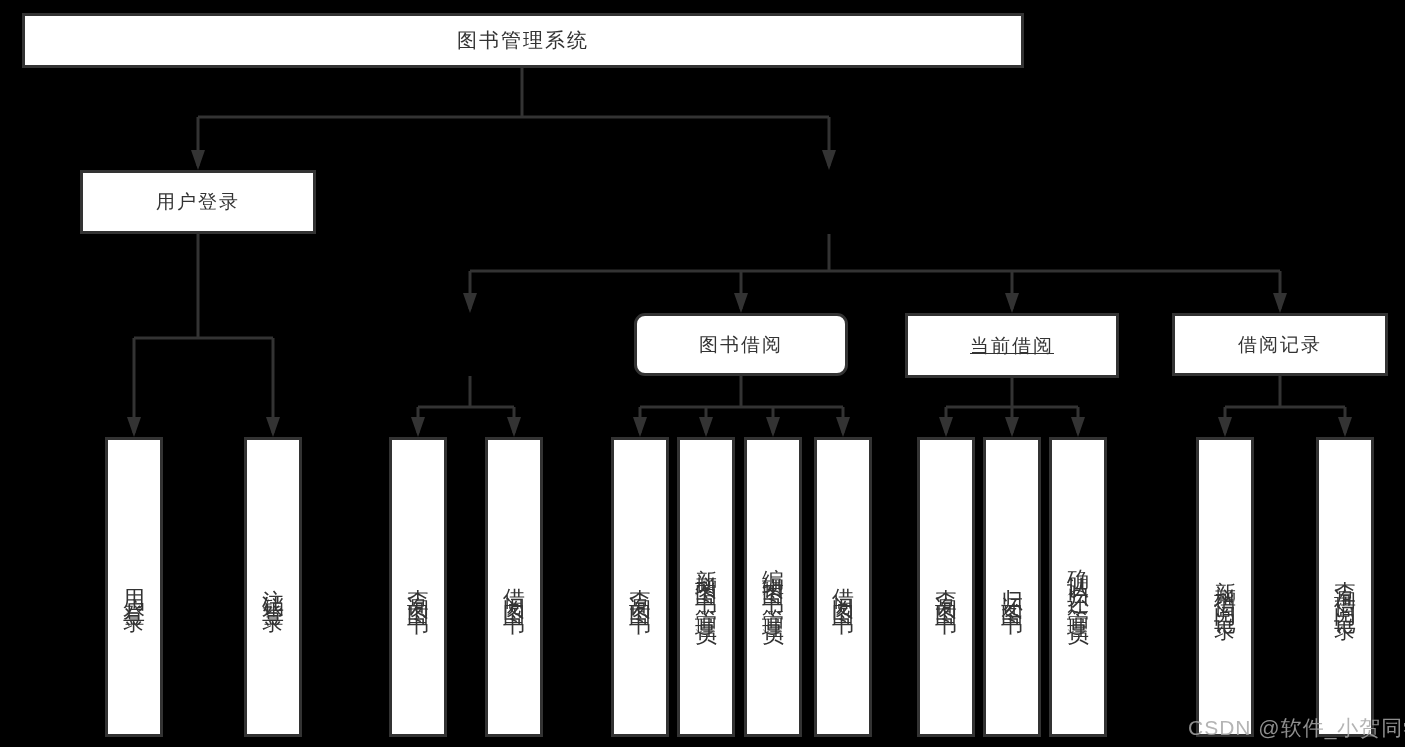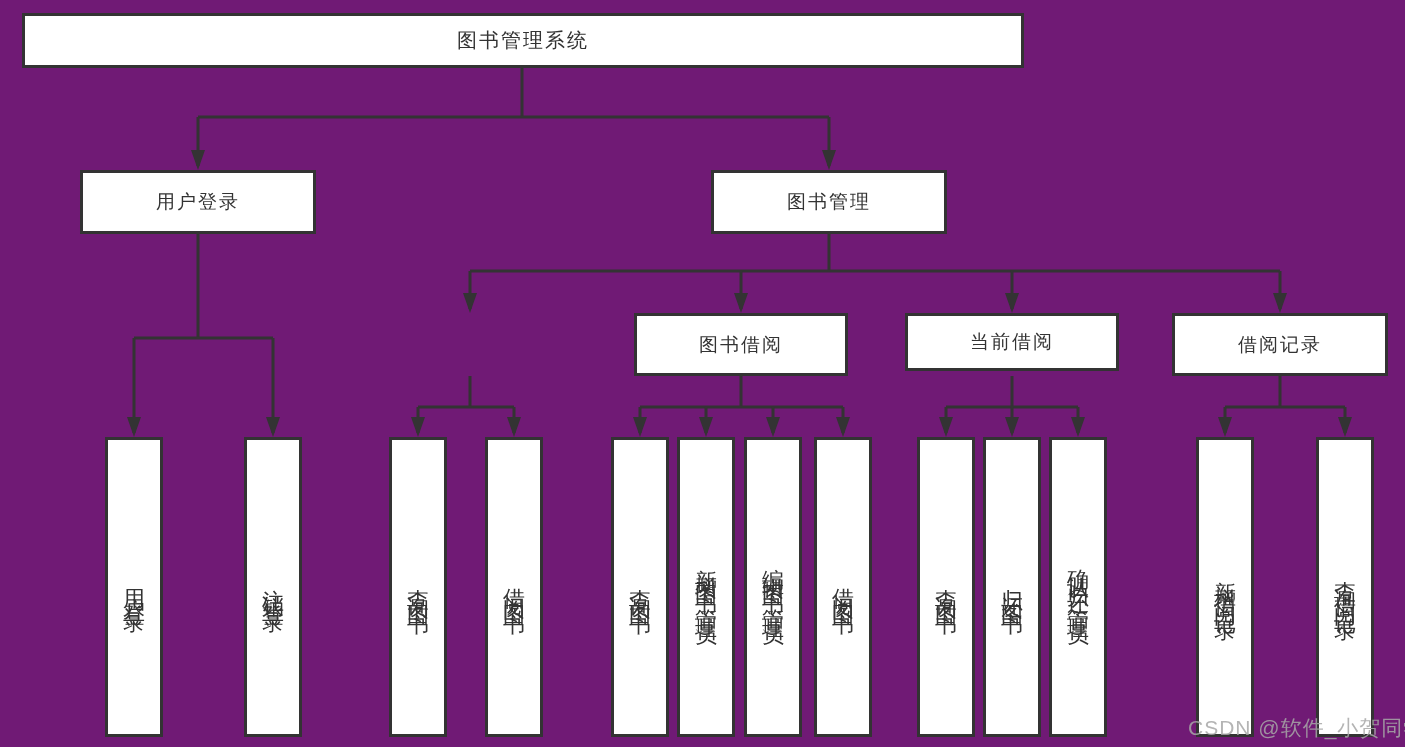--- a/index.html
+++ b/index.html
@@ -4,21 +4,21 @@
 <style>
   html, body {
     margin: 0;
     padding: 0;
     background: #ffffff;
   }
   .stage {
     position: relative;
     width: 1405px;
     height: 747px;
-    background: #701a75;
+    background: #000000;
     font-family: "Liberation Sans", sans-serif;
     overflow: hidden;
   }
   .edges {
     position: absolute;
     left: 0;
     top: 0;
     z-index: 1;
   }
   .node {
@@ -126,24 +126,23 @@
       <polygon points="1005,417 1019,417 1012,437"></polygon>
       <polygon points="1071,417 1085,417 1078,437"></polygon>
       <polygon points="1218,417 1232,417 1225,437"></polygon>
       <polygon points="1338,417 1352,417 1345,437"></polygon>
     </g>
   </svg>
 
   <div class="node h-node root-node" style="left:22px; top:13px; width:1002px; height:55px;">图书管理系统</div>
 
   <div class="node h-node" style="left:80px; top:170px; width:236px; height:64px;">用户登录</div>
-  <div class="node h-node" style="left:711px; top:170px; width:236px; height:64px;">图书管理</div>
 
-  <div class="node h-node" style="left:634px; top:313px; width:214px; height:63px;">图书借阅</div>
-  <div class="node h-node" style="left:905px; top:313px; width:214px; height:58px;">当前借阅</div>
+  <div class="node h-node" style="left:634px; top:313px; width:214px; height:63px;border-radius:11px;">图书借阅</div>
+  <div class="node h-node" style="left:905px; top:313px; width:214px; height:65px;text-decoration:underline;">当前借阅</div>
   <div class="node h-node" style="left:1172px; top:313px; width:216px; height:63px;">借阅记录</div>
 
   <div class="node v-node" style="left:105px; top:437px; width:58px; height:300px;">
     <span>用户登录</span>
   </div>
   <div class="node v-node" style="left:244px; top:437px; width:58px; height:300px;">
     <span>注销登录</span>
   </div>
 
   <div class="node v-node" style="left:389px; top:437px; width:58px; height:300px;">

